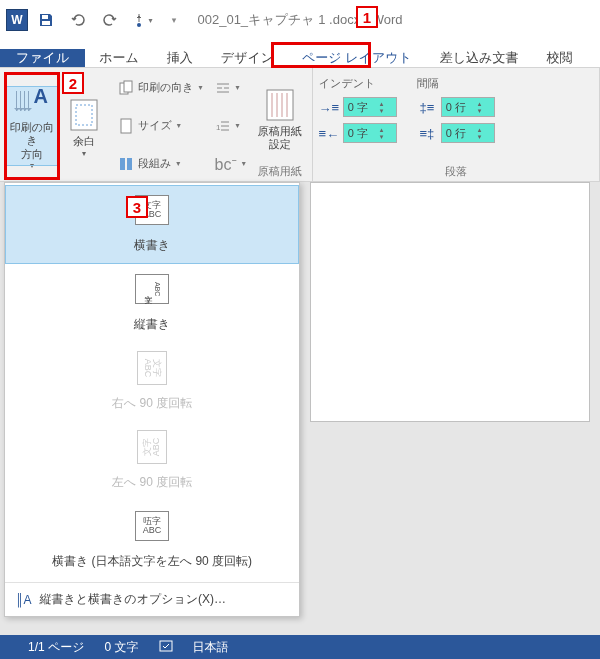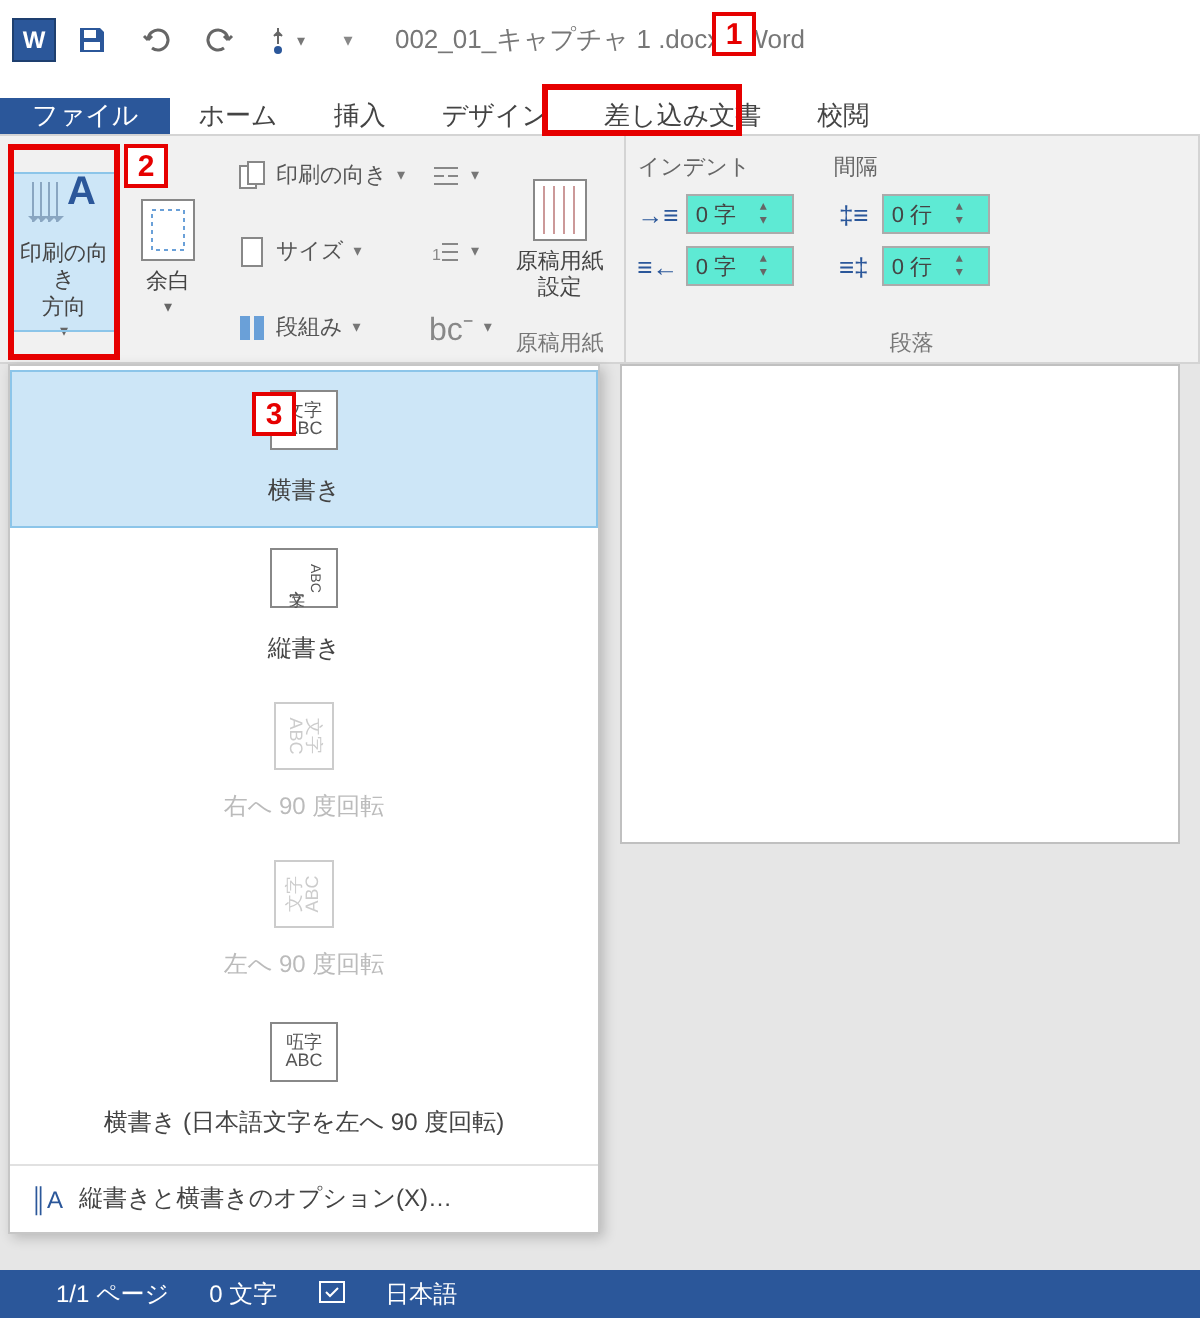--- a/index.html
+++ b/index.html
@@ -103,20 +103,21 @@
   <div class="title-center">
     <span>002_01_キャプチャ 1 .docx - Word</span>
   </div>
 </div>
 
 <div class="tabs">
   <div class="file-tab">ファイル</div>
   <div class="tab">ホーム</div>
   <div class="tab">挿入</div>
   <div class="tab">デザイン</div>
+  <div class="tab active">ページ レイアウト</div>
   <div class="tab">差し込み文書</div>
   <div class="tab">校閲</div>
 </div>
 
 <div class="ribbon">
 
   <div class="group" style="border-right:none;padding-right:0">
     <div class="group-body">
       <div class="big-btn" style="background:#cde6f7;outline:1px solid #8cc5e9;outline-offset:-1px">
         <div class="icon">

